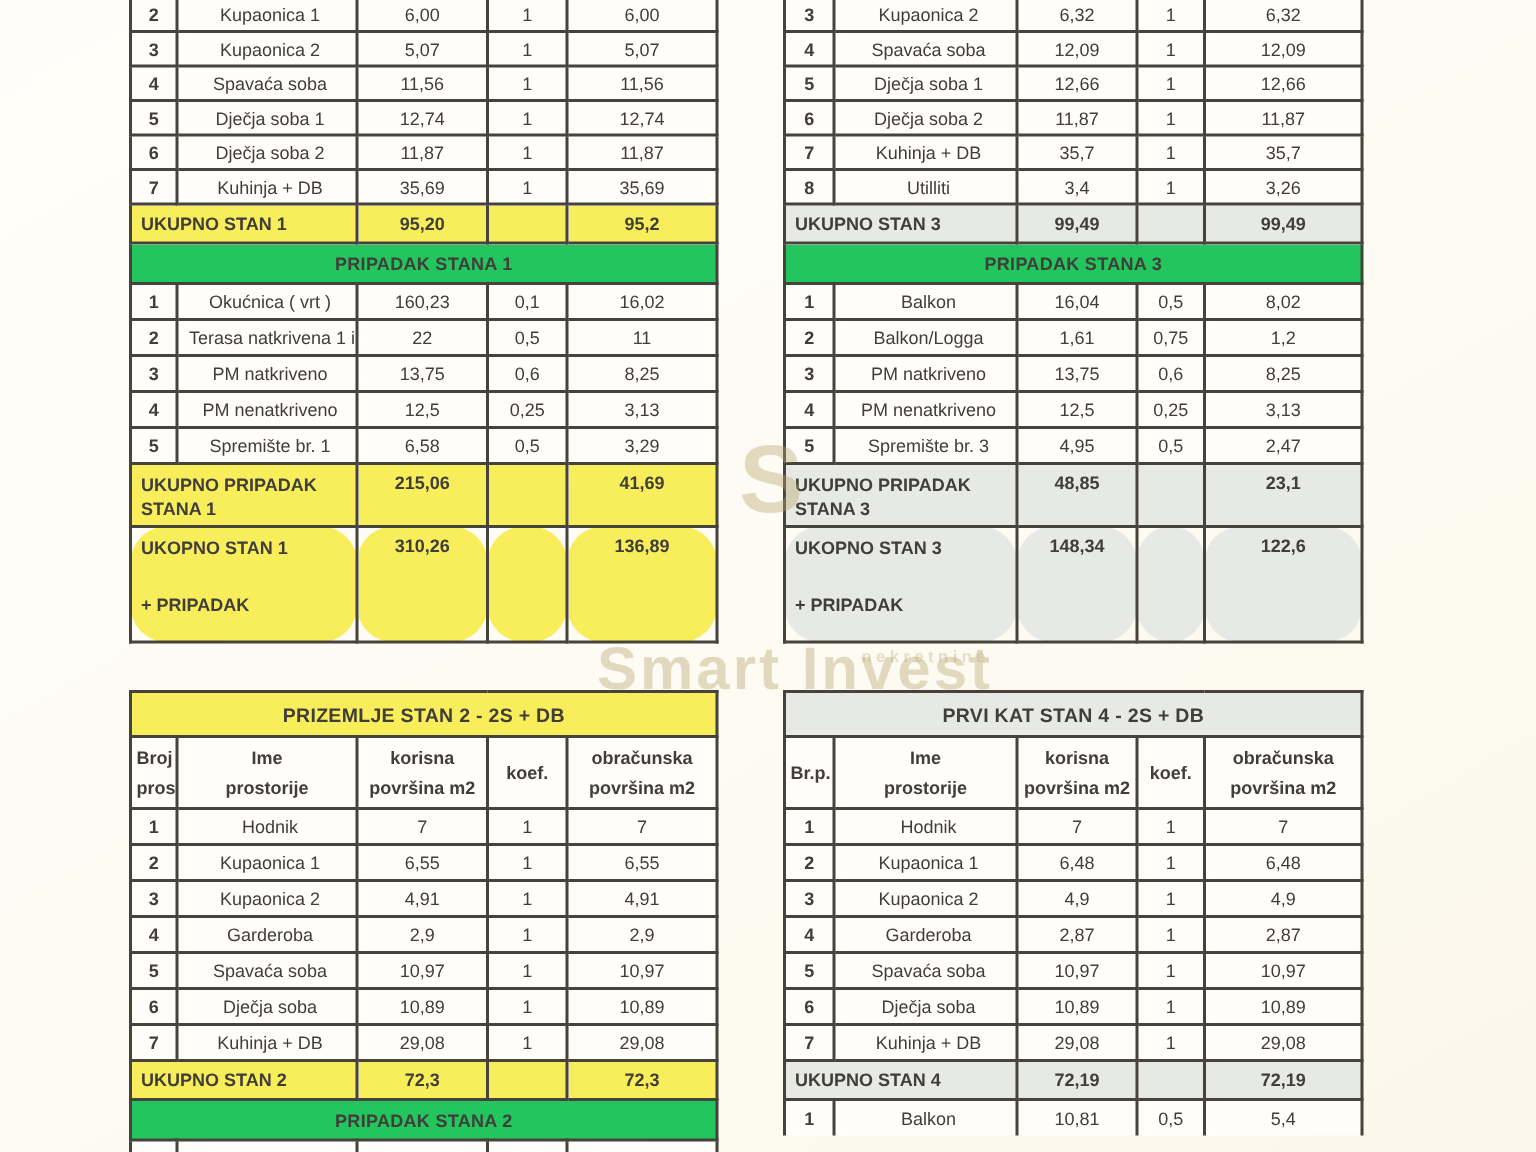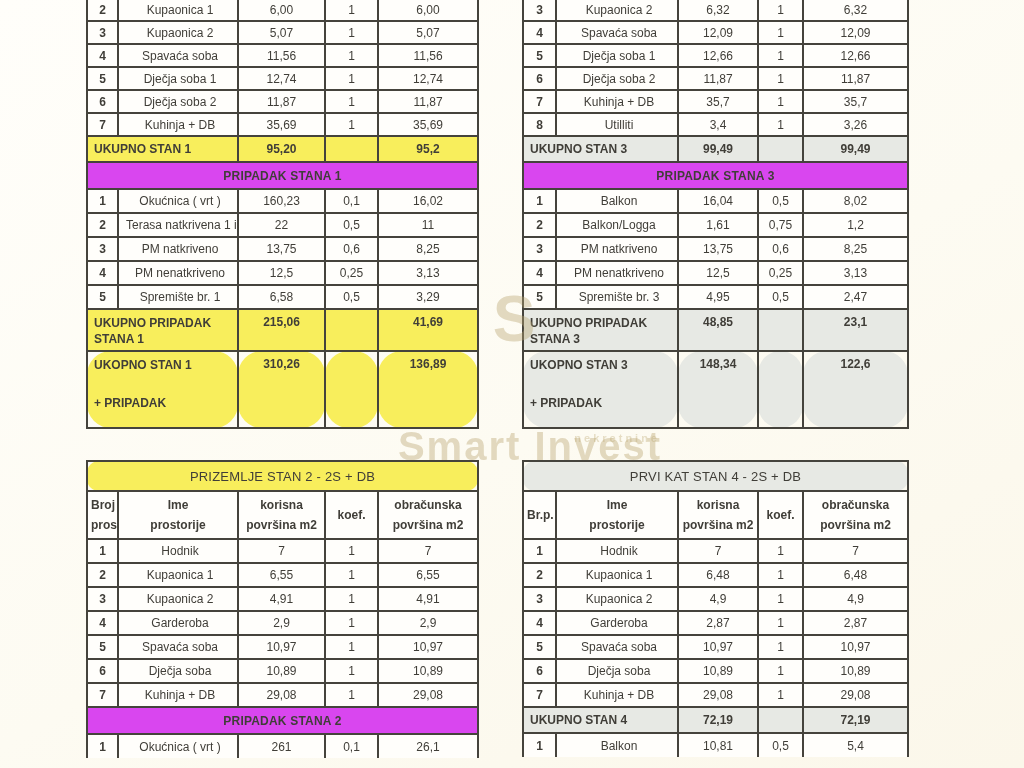--- a/index.html
+++ b/index.html
@@ -17,22 +17,22 @@
     border:2px solid #45433c;background:#fffefb;
     text-align:center;vertical-align:middle;
     padding:0 3px;overflow:hidden;white-space:nowrap;
   }
   .doc-table td.name{text-align:center;padding-left:7px;}
   .doc-table td.num{font-weight:700;}
   .cut-top td{border-top:none !important;}
   .cut-bottom td{border-bottom:none !important;}
   .hl-yellow td{background:#f8ee5c !important;font-weight:700;}
   .hl-gray td{background:#e7e9e4 !important;font-weight:700;}
-  .section-header td{font-weight:700;background:#d946ef;height:25px;letter-spacing:.2px;}
-  .title-row td{font-weight:400;font-size:13px;height:28px;letter-spacing:.2px;border-radius:12px;}
+  .section-header td{font-weight:700;background:#22c55e;height:25px;letter-spacing:.2px;}
+  .title-row td{font-weight:700;font-size:13px;height:28px;letter-spacing:.2px;}
   .col-header td{font-weight:700;height:46px;vertical-align:middle;line-height:1.7;white-space:normal;}
   .total-label{text-align:left !important;padding-left:6px !important;line-height:1.35;}
   .vtop{vertical-align:top !important;padding-top:5px !important;}
   .grand td{height:70px;border-radius:24px;}
   .grand .total-label .l2{margin-top:22px;}
   .subtotal td{height:35px;}
   tr.r{height:23px;}
   tr.rp{height:24px;}
   .watermark{position:absolute;pointer-events:none;color:rgba(186,166,112,.40);z-index:5;text-align:center;}
   .wm-logo{left:455px;top:282px;width:120px;font-size:64px;font-weight:700;letter-spacing:2px;}
@@ -394,20 +394,26 @@
 
       <tr class="rp">
         <td class="num">7</td>
         <td class="name">Kuhinja  +  DB</td>
         <td>29,08</td>
         <td>1</td>
         <td>29,08</td>
       </tr>
     </tbody>
   <tbody>
+    <tr class="hl-yellow" style="height:26px">
+      <td colspan="2" class="total-label">UKUPNO STAN  2</td>
+      <td>72,3</td>
+      <td></td>
+      <td>72,3</td>
+    </tr>
     <tr class="section-header">
       <td colspan="5">PRIPADAK STANA 2</td>
     </tr>
     <tr class="rp cut-bottom">
       <td class="num">1</td>
       <td class="name">Okućnica ( vrt )</td>
       <td>261</td>
       <td>0,1</td>
       <td>26,1</td>
     </tr>

